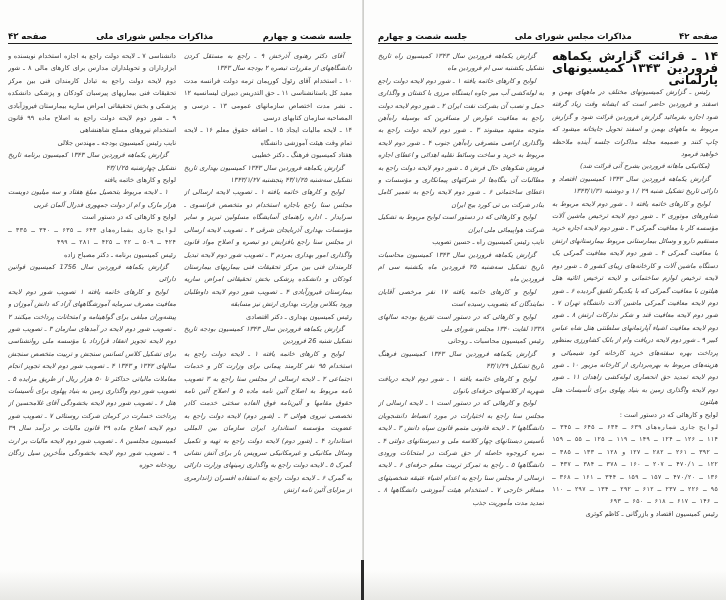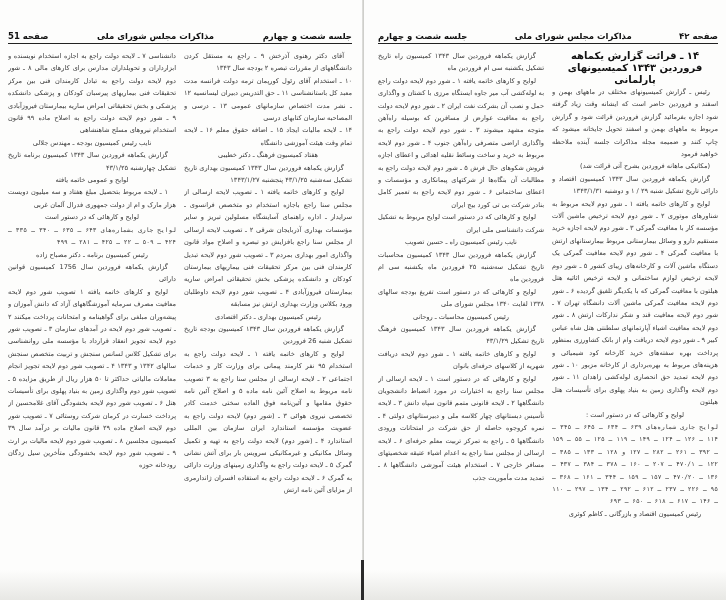--- a/index.html
+++ b/index.html
@@ -16,56 +16,56 @@
     font-family: "DejaVu Sans", sans-serif; font-weight: bold; font-size: 8.5px; color: #111;
     border-bottom: 1.5px solid #222; padding-bottom: 2px; }
   .page.right .header { left: 14px; right: 8px; }
   .header span { white-space: nowrap; }
   .cols { position: absolute; top: 50px; left: 8px; right: 10px; bottom: 40px;
     display: flex; direction: rtl; gap: 8px; }
   .page.right .cols { left: 14px; right: 8px; }
   .col { flex: 1; direction: rtl; text-align: justify; font-size: 6.6px; line-height: 12.4px;
     color: #3a3a3a; overflow: hidden; }
   .col p { margin-bottom: 0; }
-  .col .center { text-align: center; }
-  .col .title { font-weight: bold; font-size: 10px; line-height: 12px; text-align: center; color: #111; }
-  .col .indent { text-indent: 8px; }
+  .col .center { text-align: right; }
+  .col .title { font-weight: bold; font-size: 12px; line-height: 12px; color: #111; }
+  .col .indent { text-indent: 8px; font-style: italic; }
   .col .num { font-family: "DejaVu Sans Mono", monospace; font-size: 6.2px; letter-spacing: 0.1px; }
   .bottom-noise { position: absolute; left: 0; right: 0; bottom: 0; height: 30px;
     background: linear-gradient(to bottom, rgba(240,240,238,0), rgba(226,226,222,0.8)); }
   .spine-mark { position: absolute; left: 361px; top: 560px; width: 4px; height: 40px; background: #2a2a2a; }
 </style>
 </head>
 <body>
 
 <div class="spread">
 
   <div class="page left">
     <div class="header">
       <span>جلسه شصت و چهارم</span>
       <span>مذاکرات مجلس شورای ملی</span>
-      <span>صفحه 51</span>
+      <span>صفحه ۴۳</span>
     </div>
     <div class="cols">
       <div class="col">
           <p class="indent">آقای دکتر رهنوی آذرخش ۹ ـ راجع به مستقل کردن دانشگاههای از مقررات تبصره ۲ بودجه سال ۱۳۴۳</p>
           <p class="">۱۰ ـ استخدام آقای رئول کورپمان ترمه دولت فرانسه مدت معبد کل باستانشناسی ۱۱ ـ حق التدریس دبیران لیسانسیه ۱۲ ـ نشر مدت اختصاص سازمانهای عمومی ۱۳ ـ درسی و المصاحبه سازمان کتابهای درسی</p>
           <p class="">۱۴ ـ لایحه مالیات ایجاد ۱۵ ـ اضافه حقوق معلم ۱۶ ـ لایحه تمام وقت هیئت آموزشی دانشگاه</p>
           <p class="center">هفتاد کمیسیون فرهنگ ـ دکتر خطیبی</p>
           <p class="indent">گزارش یکماهه فروردین سال ۱۳۴۳ کمیسیون بهداری تاریخ تشکیل سه‌شنبه ۴۳/۱/۲۵ پنجشنبه ۱۳۴۳/۱/۲۷</p>
           <p class="indent">لوایح و کارهای خاتمه یافته ۱ ـ تصویب لایحه ارسالی از مجلس سنا راجع باجازه استخدام دو متخصص فرانسوی ـ سرایدار ـ اداره راهنمای آسایشگاه مسلولین تبریز و سایر مؤسسات بهداری آذربایجان شرقی ۲ ـ تصویب لایحه ارسالی از مجلس سنا راجع بافزایش دو تبصره و اصلاح مواد قانون واگذاری امور بهداری بمردم ۳ ـ تصویب شور دوم لایحه تبدیل کارمندان فنی بین مرکز تحقیقات فنی بیماریهای بیمارستان کودکان و دانشکده پزشکی بخش تحقیقاتی امراض ساریه بیمارستان فیروزآبادی ۴ ـ تصویب شور دوم لایحه داوطلبان ورود بکلاس وزارت بهداری ارتش نیز مسابقه</p>
           <p class="center">رئیس کمیسیون بهداری ـ دکتر اقتصادی</p>
           <p class="indent">گزارش یکماهه فروردین سال ۱۳۴۳ کمیسیون بودجه تاریخ تشکیل شنبه 26 فروردین</p>
           <p class="indent">لوایح و کارهای خاتمه یافته ۱ ـ لایحه دولت راجع به استخدام ۹۵ نفر کارمند پیمانی برای وزارت کار و خدمات اجتماعی ۲ ـ لایحه ارسالی از مجلس سنا راجع به ۳ تصویب نامه مربوط به اصلاح آئین نامه ماده ۵ و اصلاح آئین نامه حقوق مقامها و آئین‌نامه فوق العاده سختی خدمت کادر تخصصی نیروی هوائی ۳ ـ (شور دوم) لایحه دولت راجع به عضویت مؤسسه استاندارد ایران سازمان بین المللی استاندارد ۴ ـ (شور دوم) لایحه دولت راجع به تهیه و تکمیل وسائل مکانیکی و غیرمکانیکی سرویس بار برای آتش نشانی گمرک ۵ ـ لایحه دولت راجع به واگذاری زمینهای وزارت دارائی به گمرک ۶ ـ لایحه دولت راجع به استفاده افسران ژاندارمری از مزایای آئین نامه ارتش</p>
         </div>
       <div class="col">
           <p class="">دانشناسی ۷ ـ لایحه دولت راجع به اجازه استخدام نویسنده و ابزارداران و تحویلداران مدارس برای کارهای مالی ۸ ـ شور دوم لایحه دولت راجع به تبادل کارمندان فنی بین مرکز تحقیقات فنی بیماریهای پیرسبان کودکان و پزشکی دانشکده پزشکی و بخش تحقیقاتی امراض ساریه بیمارستان فیروزآبادی ۹ ـ شور دوم لایحه دولت راجع به اصلاح ماده ۹۹ قانون استخدام نیروهای مسلح شاهنشاهی</p>
           <p class="center">نایب رئیس کمیسیون بودجه ـ مهندس جلالی</p>
           <p class="indent">گزارش یکماهه فروردین سال ۱۳۴۳ کمیسیون برنامه تاریخ تشکیل چهارشنبه ۴۳/۱/۲۵</p>
-          <p class="center">لوایح و عمومی خاتمه یافته</p>
+          <p class="center">لوایح و کارهای خاتمه یافته</p>
           <p class="indent">۱ ـ لایحه مربوط بتحصیل مبلغ هفتاد و سه میلیون دویست هزار مارک و ام از دولت جمهوری فدرال آلمان غربی</p>
           <p class="center">لوایح و کارهائی که در دستور است</p>
           <p class="num">لوایح جاری بشماره‌های ۶۴۳ ـ ۶۳۵ ـ ۳۴۰ ـ ۳۳۵ ـ ۴۲۴ ـ ۵۰۹ ـ ۲۲ ـ ۴۲۵ ـ ۲۸۱ ـ ۴۹۹</p>
           <p class="center">رئیس کمیسیون برنامه ـ دکتر مصباح زاده</p>
           <p class="indent">گزارش یکماهه فروردین سال 1756 کمیسیون قوانین دارائی</p>
           <p class="indent">لوایح و کارهای خاتمه یافته ۱ تصویب شور دوم لایحه معافیت مصرف سرمایه آموزشگاههای آزاد که دانش آموزان و پیشه‌وران مبلغی برای گواهینامه و امتحانات پرداخت میکنند ۲ ـ تصویب شور دوم لایحه در آمدهای سازمان ۳ ـ تصویب شور دوم لایحه تجویز انعقاد قرارداد با مؤسسه ملی روانشناسی برای تشکیل کلاس لسانس سنجش و تربیت متخصص سنجش سالهای ۱۳۴۲ و ۱۳۴۳ ۴ ـ تصویب شور دوم لایحه تجویز انجام معاملات مالیاتی حداکثر تا ۵۰ هزار ریال از طریق مزایده ۵ ـ تصویب شور دوم واگذاری زمین به بنیاد پهلوی برای تأسیسات هتل ۶ ـ تصویب شور دوم لایحه بخشودگی آقای غلامحسین از پرداخت خسارت در کرمان شرکت روستائی ۷ ـ تصویب شور دوم لایحه اصلاح ماده ۲۹ قانون مالیات بر درآمد سال ۳۹ کمیسیون مجلسین ۸ ـ تصویب شور دوم لایحه مالیات بر ارث ۹ ـ تصویب شور دوم لایحه بخشودگی متأخرین سیل زدگان رودخانه حوزه</p>
         </div>
     </div>
     <div class="bottom-noise"></div>
   </div>
@@ -86,23 +86,24 @@
           <p class="indent">(مکانیکی ماهانه فروردین بشرح آتی قرائت شد)</p>
           <p class="indent">گزارش یکماهه فروردین سال ۱۳۴۳ کمیسیون اقتصاد و دارائی تاریخ تشکیل شنبه ۲۹ / ۱ و دوشنبه ۱۳۴۳/۱/۳۱</p>
           <p class="indent">لوایح و کارهای خاتمه یافته ۱ ـ شور دوم لایحه مربوط به شناورهای موتوری ۲ ـ شور دوم لایحه ترخیص ماشین آلات مؤسسه کار با معافیت گمرکی ۳ ـ شور دوم لایحه اجازه خرید مستقیم دارو و وسائل بیمارستانی مربوط بیمارستانهای ارتش با معافیت گمرکی ۴ ـ شور دوم لایحه معافیت گمرکی یک دستگاه ماشین آلات و کارخانه‌های زیبای کشور ۵ ـ شور دوم لایحه ترخیص لوازم ساختمانی و لایحه ترخیص اثاثیه هتل هیلتون با معافیت گمرکی که با یکدیگر تلفیق گردیده ۶ ـ شور دوم لایحه معافیت گمرکی ماشین آلات دانشگاه تهران ۷ ـ شور دوم لایحه معافیت قند و شکر ندارکات ارتش ۸ ـ شور دوم لایحه معافیت اشیاء آپارتمانهای سلطنتی هتل شاه عباس کبیر ۹ ـ شور دوم لایحه دریافت وام از بانک کشاورزی بمنظور پرداخت بهره سفته‌های خرید کارخانه کود شیمیائی و هزینه‌های مربوط به بهره‌برداری از کارخانه مزبور ۱۰ ـ شور دوم لایحه تمدید حق انحصاری لوله‌کشی زاهدان ۱۱ ـ شور دوم لایحه واگذاری زمین به بنیاد پهلوی برای تأسیسات هتل هیلتون</p>
           <p class="center">لوایح و کارهائی که در دستور است :</p>
           <p class="num">لوایح جاری شماره‌های ۶۳۹ ـ ۶۳۴ ـ ۶۴۵ ـ ۳۴۵ ـ ۱۱۴ ـ ۱۲۶ ـ ۱۲۴ ـ ۱۴۹ ـ ۱۱۹ ـ ۱۲۵ ـ ۵۵ ـ ۱۵۹ ـ ۳۹۲ ـ ۲۶۱ ـ ۲۸۲ ـ ۱۲۷ و ۱۲۸ ـ ۱۳۳ ـ ۳۸۵ ـ ۱۲۲ ـ ۴۷۰/۱ ـ ۲۰۷ ـ ۱۶۰ ـ ۳۷۸ ـ ۳۸۴ ـ ۴۳۷ ـ ۱۳۶ ـ ۴۷۰/۲۰ ـ ۱۵۷ ـ ۱۵۹ ـ ۳۴۴ ـ ۱۶۱ ـ ۳۶۸ ـ ۹۵ ـ ۲۲۶ ـ ۲۳۷ ـ ۶۱۲ ـ ۲۹۲ ـ ۱۳۴ ـ ۲۹۷ ـ ۱۱۰ ـ ۱۴۶ ـ ۶۱۷ ـ ۶۱۸ ـ ۶۵۰ ـ ۶۹۳</p>
           <p class="center">رئیس کمیسیون اقتصاد و بازرگانی ـ کاظم کوثری</p>
         </div>
       <div class="col">
           <p class="indent">گزارش یکماهه فروردین سال ۱۳۴۳ کمیسیون راه تاریخ تشکیل یکشنبه سی ام فروردین ماه</p>
           <p class="indent">لوایح و کارهای خاتمه یافته ۱ ـ شور دوم لایحه دولت راجع به لوله‌کشی آب میر جاوه ایستگاه مرزی با کشتان و واگذاری حمل و نصب آن بشرکت نفت ایران ۲ ـ شور دوم لایحه دولت راجع به معافیت عوارض از مسافرین که بوسیله راه‌آهن متوجه مشهد میشوند ۳ ـ شور دوم لایحه دولت راجع به واگذاری اراضی متصرفی راه‌آهن جنوب ۴ ـ شور دوم لایحه مربوط به خرید و ساخت وسائط نقلیه اهدائی و اعطای اجازه فروش شکوهای حال فرش ۵ ـ شور دوم لایحه دولت راجع به مطالبات آن بنگاه‌ها از شرکتهای پیمانکاری و مؤسسات و اعطای ساختمانی ۶ ـ شور دوم لایحه راجع به تعمیر کامل بنادر شرکت بی تی کورد بیج ایران</p>
-          <p class="indent">لوایح و کارهائی که در دستور است لوایح مربوط به تشکیل شرکت دانشناسی ملی ایران</p>
+          <p class="indent">لوایح و کارهائی که در دستور است لوایح مربوط به تشکیل شرکت هواپیمائی ملی ایران</p>
           <p class="center">نایب رئیس کمیسیون راه ـ حسین تصویب</p>
           <p class="indent">گزارش یکماهه فروردین سال ۱۳۴۳ کمیسیون محاسبات تاریخ تشکیل سه‌شنبه ۲۵ فروردین ماه یکشنبه سی ام فروردین ماه</p>
+          <p class="indent">لوایح و کارهای خاتمه یافته ۱۷ نفر مرخصی آقایان نمایندگان که بتصویب رسیده است</p>
           <p class="indent">لوایح و کارهائی که در دستور است تفریغ بودجه سالهای ۱۳۳۸ لغایت ۱۳۴۰ مجلس شورای ملی</p>
           <p class="center">رئیس کمیسیون محاسبات ـ روحانی</p>
           <p class="indent">گزارش یکماهه فروردین سال ۱۳۴۳ کمیسیون فرهنگ تاریخ تشکیل ۴۳/۱/۲۹</p>
           <p class="indent">لوایح و کارهای خاتمه یافته ۱ ـ شور دوم لایحه دریافت شهریه از کلاسهای حرفه‌ای بانوان</p>
           <p class="indent">لوایح و کارهائی که در دستور است ۱ ـ لایحه ارسالی از مجلس سنا راجع به اختیارات در مورد انضباط دانشجویان دانشگاهها ۲ ـ لایحه قانونی متمم قانون سپاه دانش ۳ ـ لایحه تأسیس دبستانهای چهار کلاسه ملی و دبیرستانهای دولتی ۴ ـ نمره کروجوه حاصله از حق شرکت در امتحانات ورودی دانشگاهها ۵ ـ راجع به تمرکز تربیت معلم حرفه‌ای ۶ ـ لایحه ارسالی از مجلس سنا راجع به اعدام اشیاء عتیقه شخصیتهای مسافر خارجی ۷ ـ استخدام هیئت آموزشی دانشگاهها ۸ ـ تمدید مدت مأموریت جذب</p>
         </div>
     </div>
     <div class="bottom-noise"></div>
   </div>
 

